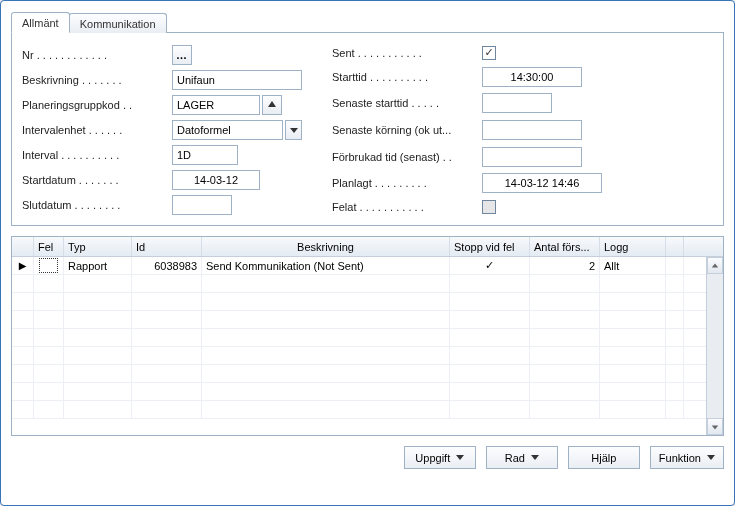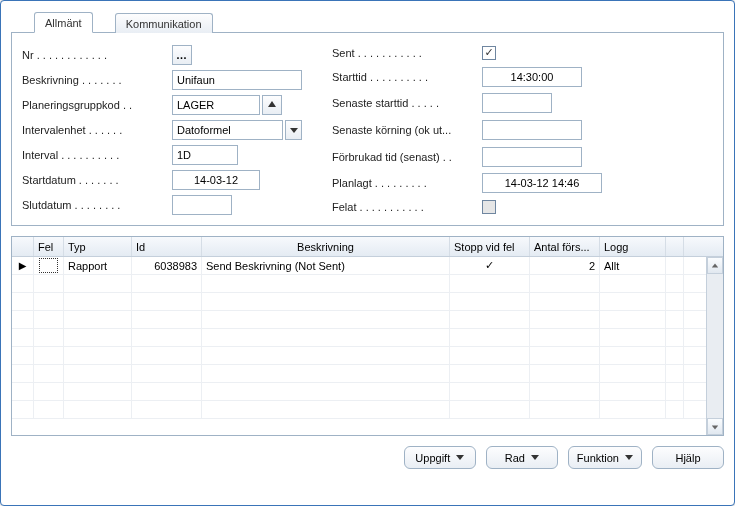--- a/index.html
+++ b/index.html
@@ -9,21 +9,21 @@
   .titlebar .app-icon { width: 16px; height: 16px; border: 1px solid #888; border-radius: 2px; margin: 0 6px; background:
     repeating-linear-gradient(#888,#888 1px, transparent 1px, transparent 3px),
     #fff; }
   .title-text { flex: 1; text-align: center; color: #2a3a4a; font-size: 12px; }
   .winbtns { display: flex; gap: 3px; }
   .winbtn { width: 28px; height: 18px; border: 1px solid #6a8ab0; border-radius: 3px; background: linear-gradient(#f4f9ff,#d6e6f6); display: flex; align-items: center; justify-content: center; cursor: pointer; }
   .winbtn.close { background: linear-gradient(#f07f7f,#d84848); border-color:#a23030; color:#fff; }
   .winbtn svg { width: 10px; height: 10px; }
   .content { flex: 1; padding: 8px 10px 10px; display: flex; flex-direction: column; }
   .tabs { display: flex; align-items: flex-end; height: 24px; position: relative; }
-  .tab { padding: 4px 10px 3px; border: 1px solid #9fb2c5; background: linear-gradient(#fdfdfe,#e9eef4); border-bottom: none; margin-right: -1px; border-radius: 3px 3px 0 0; color:#333; cursor:pointer;margin-left:23px; }
+  .tab { padding: 4px 10px 3px; border: 1px solid #9fb2c5; background: linear-gradient(#fdfdfe,#e9eef4); border-bottom: none; margin-right: -1px; border-radius: 3px 3px 0 0; color:#333; cursor:pointer; }
   .tab.active { background: #fff; border-bottom: 1px solid #fff; position: relative; z-index: 2; }
   .tabbody { border: 1px solid #9fb2c5; background:#fff; padding: 12px 10px 10px; margin-top: -1px; }
   .formgrid { display: flex; gap: 30px; }
   .col { display: grid; grid-template-columns: 150px 130px; row-gap: 5px; align-items: center; }
   .lbl { color:#222; white-space: nowrap; overflow: hidden; }
   .field { display:flex; align-items:center; gap:2px; }
   input.txt { width: 100%; height: 20px; border: 1px solid #9fb2c5; padding: 0 4px; background:#fff; }
   input.txt.center { text-align:center; }
   input.txt:disabled, input.txt.ro { background:#f3f3f3; }
   .iconbtn { width: 20px; height: 20px; border:1px solid #9fb2c5; background: linear-gradient(#fdfdfe,#e9eef4); display:flex; align-items:center; justify-content:center; cursor:pointer; }
@@ -38,21 +38,21 @@
   .grid-row { height:18px; border-bottom:1px solid #eceff3; }
   .grid-row .c { padding:0 4px; border-right:1px solid #eceff3; height:100%; display:flex; align-items:center; overflow:hidden; white-space:nowrap; }
   .grid-row .c.num { justify-content:flex-end; }
   .grid-row .c.chkcell { justify-content:center; }
   .rowmark { justify-content:center; font-size:10px; }
   .rowsel { border:1px dotted #333; margin:1px; height:15px; }
   .grid-vscroll { position:absolute; right:0; top:20px; bottom:0; width:17px; background:#e9edf2; border-left:1px solid #c4cfdb; }
   .vscroll-btn { height:17px; background:linear-gradient(#fafcfe,#e1e8f0); border:1px solid #c4cfdb; display:flex; align-items:center; justify-content:center; cursor:pointer; }
   .vscroll-btn.bot { position:absolute; bottom:0; left:0; right:0; }
   .buttons { display:flex; justify-content:flex-end; gap:10px; margin-top:10px; }
-  .btn { height:23px; min-width:72px; padding:0 8px; border:1px solid #9fb2c5; background:linear-gradient(#fdfdfe,#e9eef4); display:flex; align-items:center; justify-content:center; gap:6px; cursor:pointer; border-radius:6px; }
+  .btn { height:23px; min-width:72px; padding:0 8px; border:1px solid #9fb2c5; background:linear-gradient(#fdfdfe,#e9eef4); display:flex; align-items:center; justify-content:center; gap:6px; cursor:pointer; border-radius:0; }
   .btn .caret { width:0;height:0;border-left:4px solid transparent;border-right:4px solid transparent;border-top:5px solid #333; }
   .emptyrows .grid-row .c { border-right:1px solid #eceff3; }
 </style>
 </head>
 <body>
 
 <div class="window">
 
 
   <div class="content">
@@ -167,21 +167,21 @@
         <div class="hc"></div>
       </div>
       <div class="grid-body">
         <div class="grid-row">
           <div class="c rowmark">▶</div>
           <div class="c">
               <div class="rowsel" style="width:100%"></div>
             </div>
           <div class="c">Rapport</div>
           <div class="c num">6038983</div>
-          <div class="c">Send Beskrivning (Not Sent)</div>
+          <div class="c">Send Kommunikation (Not Sent)</div>
           <div class="c chkcell">
               <span>✓</span>
             </div>
           <div class="c num">2</div>
           <div class="c">Allt</div>
           <div class="c"></div>
         </div>
         <div class="emptyrows">
           <div class="grid-row">
               <div class="c"></div>
@@ -290,22 +290,22 @@
     <div class="buttons">
       <div class="btn">
           <span>Uppgift</span>
           <span class="caret"></span>
         </div>
       <div class="btn">
           <span>Rad</span>
           <span class="caret"></span>
         </div>
       <div class="btn">
+          <span>Hjälp</span>
+        </div>
+      <div class="btn">
           <span>Funktion</span>
           <span class="caret"></span>
         </div>
-      <div class="btn">
-          <span>Hjälp</span>
-        </div>
     </div>
 
   </div>
 </div>
 
 </body></html>

